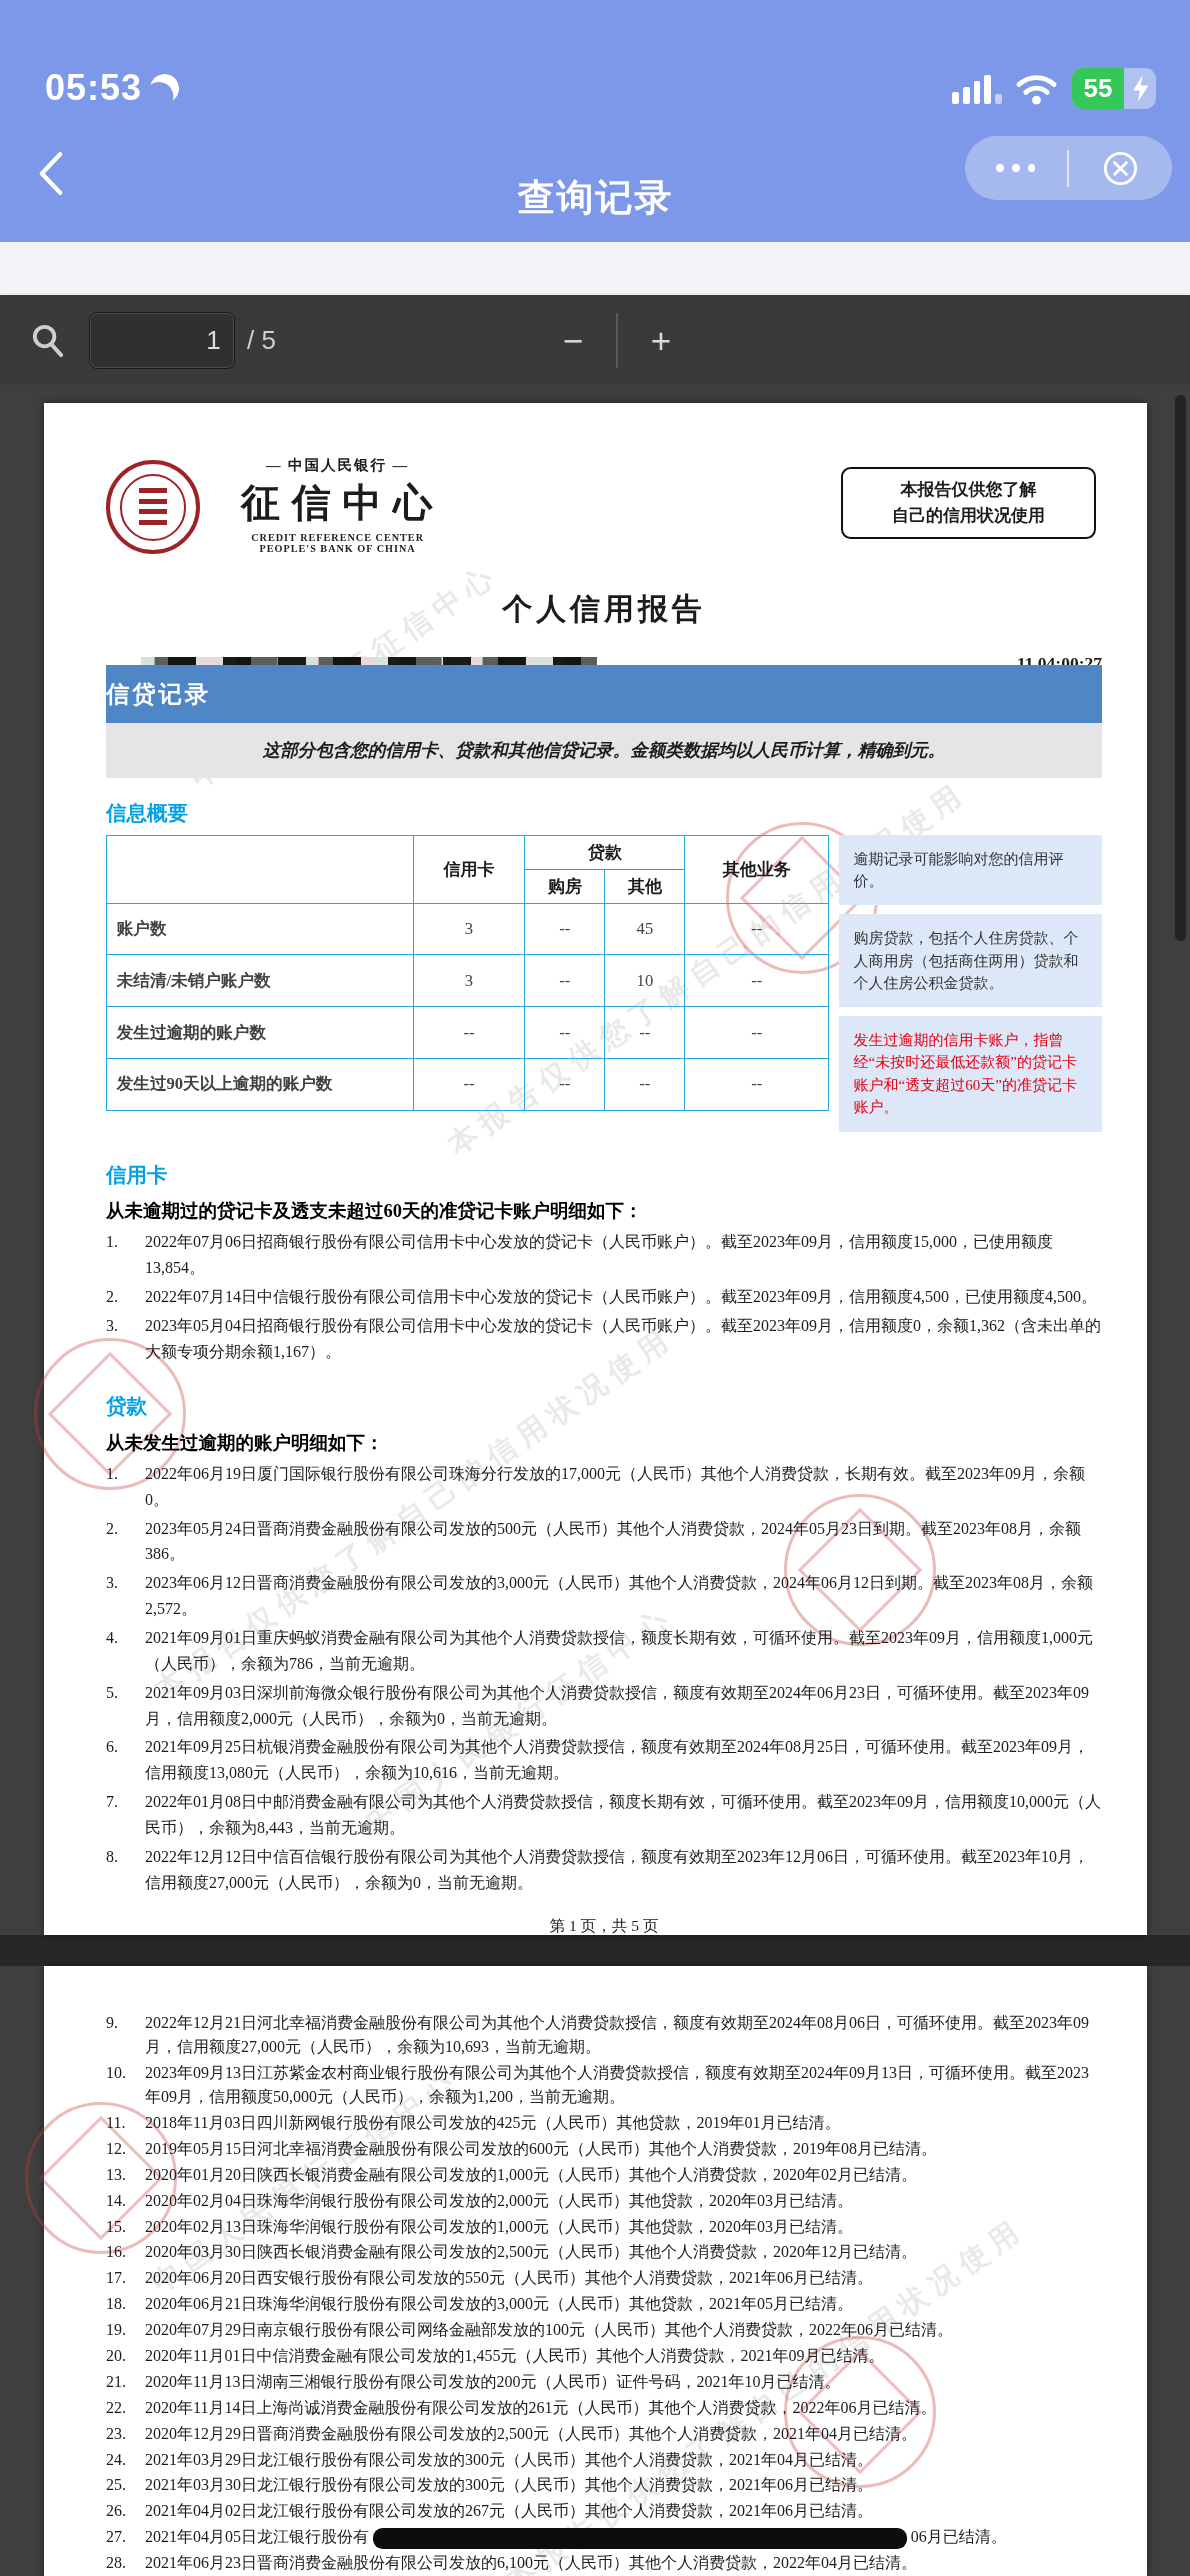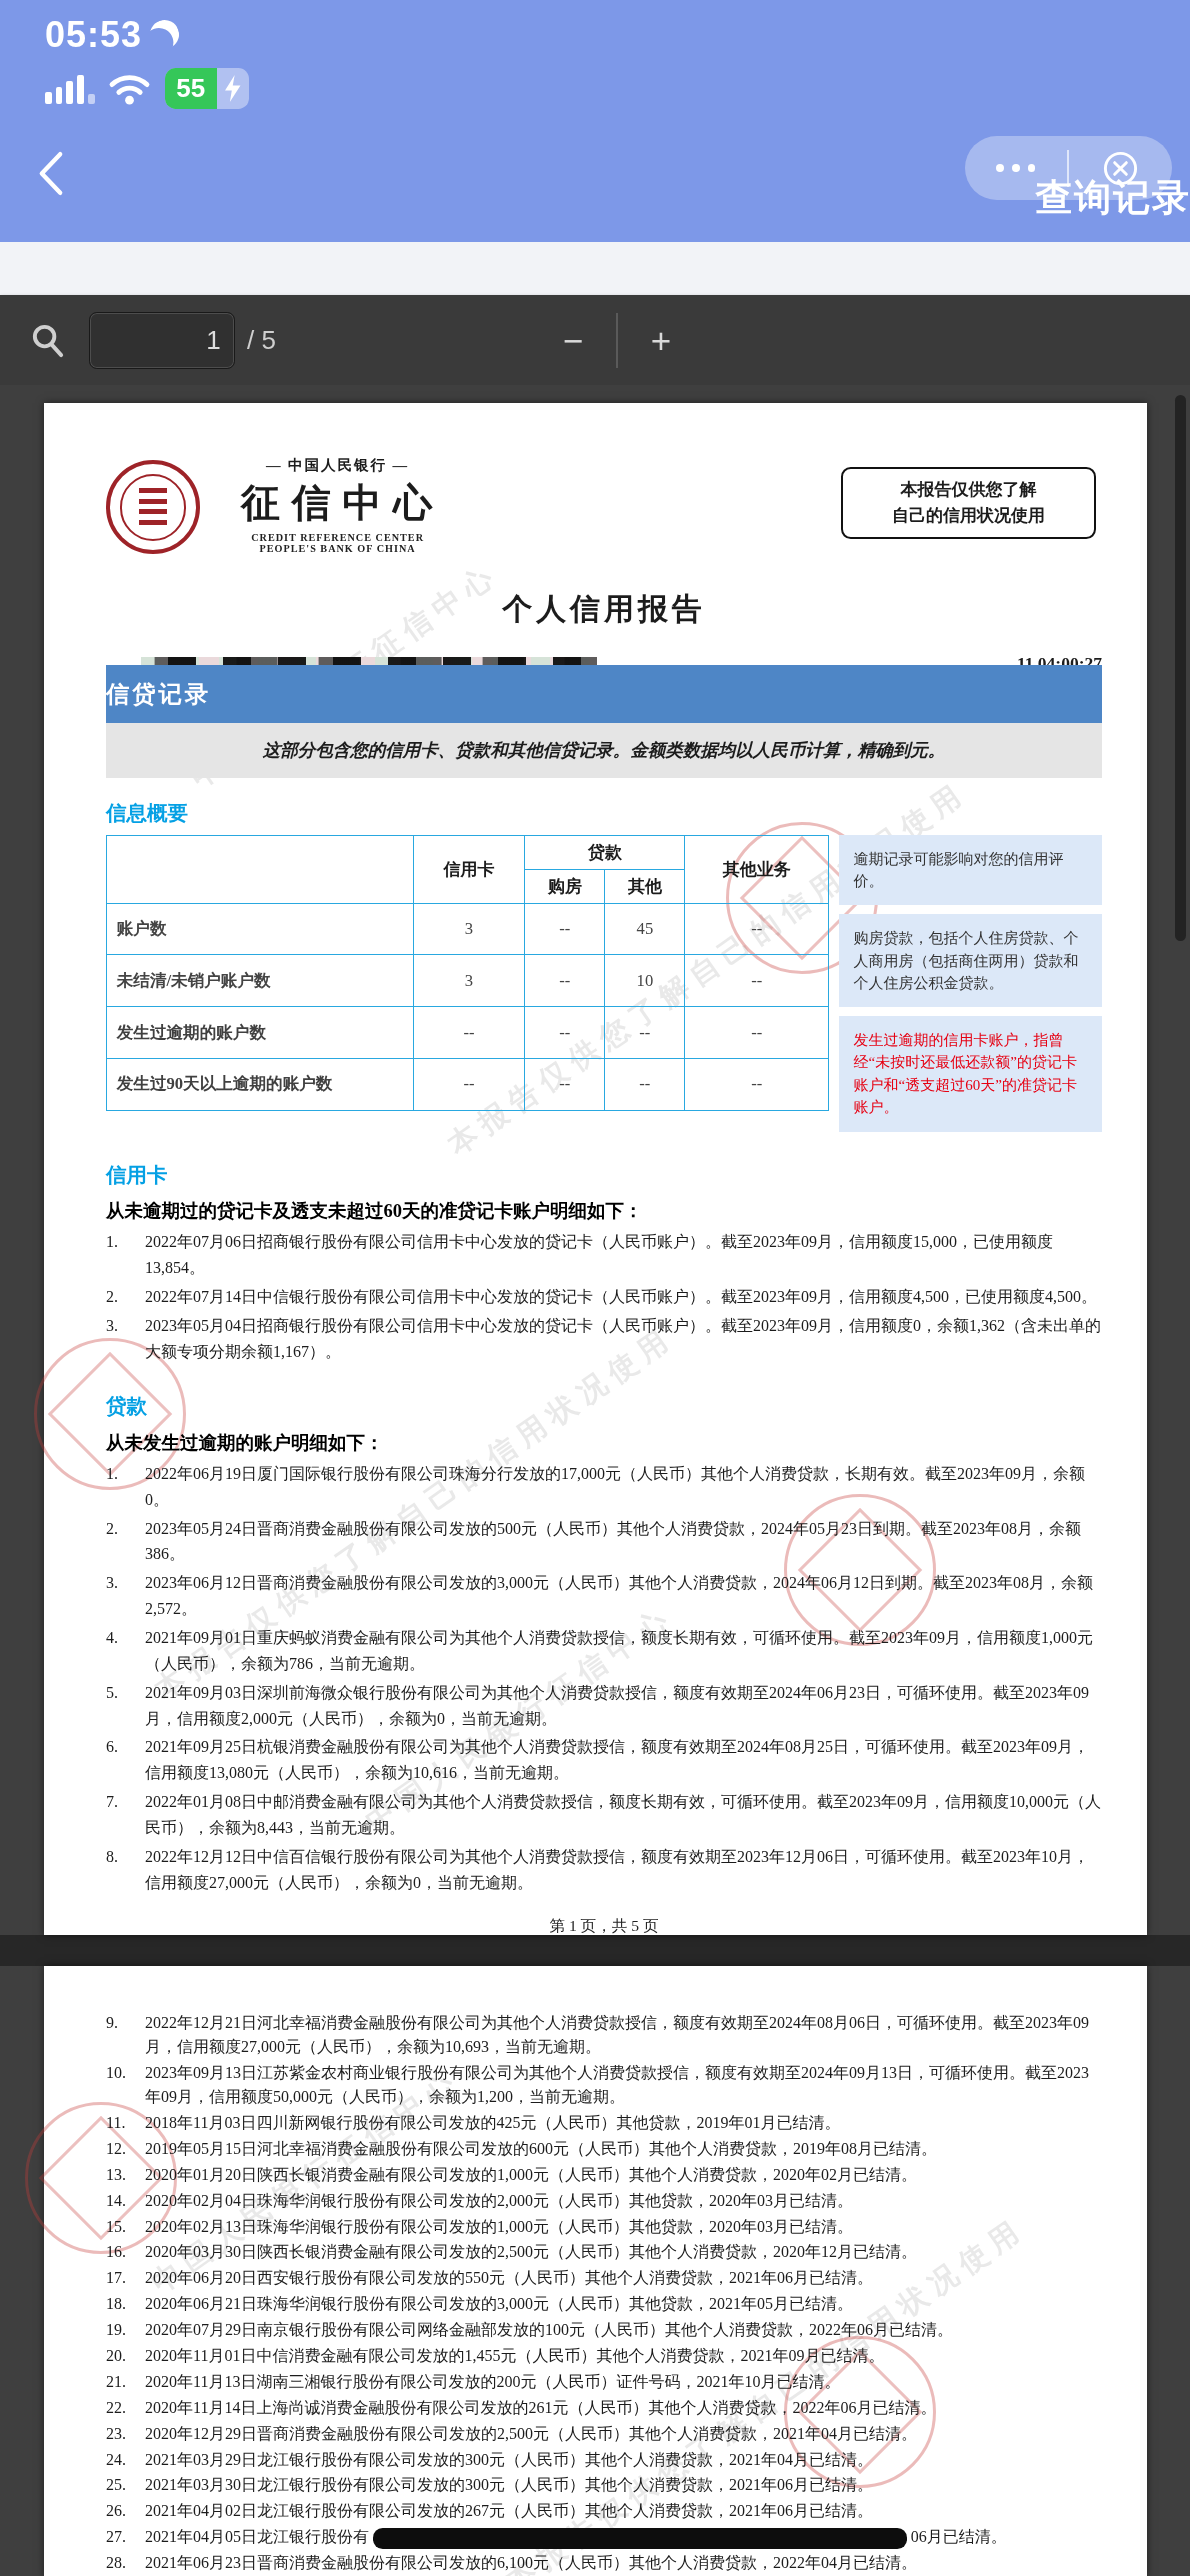--- a/index.html
+++ b/index.html
@@ -1,36 +1,36 @@
 <!DOCTYPE html>
 <html><head>
 <meta charset="utf-8">
 <style>
   html,body{margin:0;padding:0;}
   body{width:1191px;height:2576px;overflow:hidden;background:#3f3f3f;
        font-family:"Liberation Sans",sans-serif;-webkit-font-smoothing:antialiased;}
   
   .chrome{background:#7d98e8;height:242px;position:relative;color:#fff;}
-  .statusbar{display:flex;justify-content:space-between;align-items:flex-start;height:109px;padding:13.6px 35px 0 45px;box-sizing:border-box;flex-direction:column;}
+  .statusbar{display:flex;justify-content:space-between;align-items:flex-end;height:109px;padding:13.6px 35px 0 45px;box-sizing:border-box;}
   .time-wrap{display:flex;align-items:center;gap:7.8px;}
   .time{font-size:36px;font-weight:bold;letter-spacing:1px;}
   .moon{display:inline-block;width:29px;height:29px;border-radius:50%;box-shadow:inset -7.8px 5.8px 0 0 #fff;transform:rotate(-18deg);}
   .sicons{display:flex;align-items:center;gap:13.6px;}
   .sigbars{display:flex;align-items:flex-end;gap:3.9px;height:31px;}
   .sigbars i{display:block;width:6.8px;background:#fff;border-radius:1.9px;}
   .sigbars i:nth-child(1){height:11.7px}.sigbars i:nth-child(2){height:17.5px}
   .sigbars i:nth-child(3){height:23.4px}.sigbars i:nth-child(4){height:29px}
   .sigbars i:nth-child(5){height:9.7px;background:rgba(255,255,255,.55)}
   .battery{position:relative;width:84px;height:41px;border-radius:10.7px;background:rgba(255,255,255,.40);overflow:hidden;display:flex;}
   .battery .fill{width:62%;background:#35c759;color:#fff;font-size:26px;font-weight:bold;display:flex;align-items:center;justify-content:center;}
   .battery svg{position:absolute;right:5.8px;top:6.8px;}
   
   .navbar{position:relative;height:133px;display:flex;align-items:center;}
   .back{position:absolute;left:25px;top:33px;width:51px;height:62px;display:flex;align-items:center;justify-content:center;cursor:pointer;}
-  .navtitle{width:100%;text-align:right;font-size:37px;font-weight:bold;letter-spacing:1.9px;margin-top:44px;}
+  .navtitle{width:100%;text-align:center;font-size:37px;font-weight:bold;letter-spacing:1.9px;margin-top:44px;}
   .capsule{position:absolute;right:19.5px;top:27px;width:207px;height:64px;border-radius:33px;background:rgba(255,255,255,.32);display:flex;align-items:center;}
   .cap-half{flex:1;display:flex;align-items:center;justify-content:center;height:100%;cursor:pointer;}
   .cap-div{width:1.5px;height:37px;background:rgba(255,255,255,.65);}
   .dots{display:flex;gap:7.8px;}
   .dots i{width:7.8px;height:7.8px;border-radius:50%;background:#fff;}
   
   .strip{height:53px;background:#f2f3f7;}
   .pdfbar{height:90px;background:#3a3a3a;display:flex;align-items:center;position:relative;box-shadow:0 1.9px 3.9px rgba(0,0,0,.4);}
   .mag{margin:0 21.4px 0 29px;display:flex;}
   .pagebox{width:146px;height:57px;background:#303030;border:1px solid #191919;box-shadow:inset 0 0 0 1px #4d4d4d;border-radius:7.8px;color:#ddd;font-size:26px;text-align:right;padding:0 13.6px;box-sizing:border-box;font-family:"Liberation Sans",sans-serif;}

